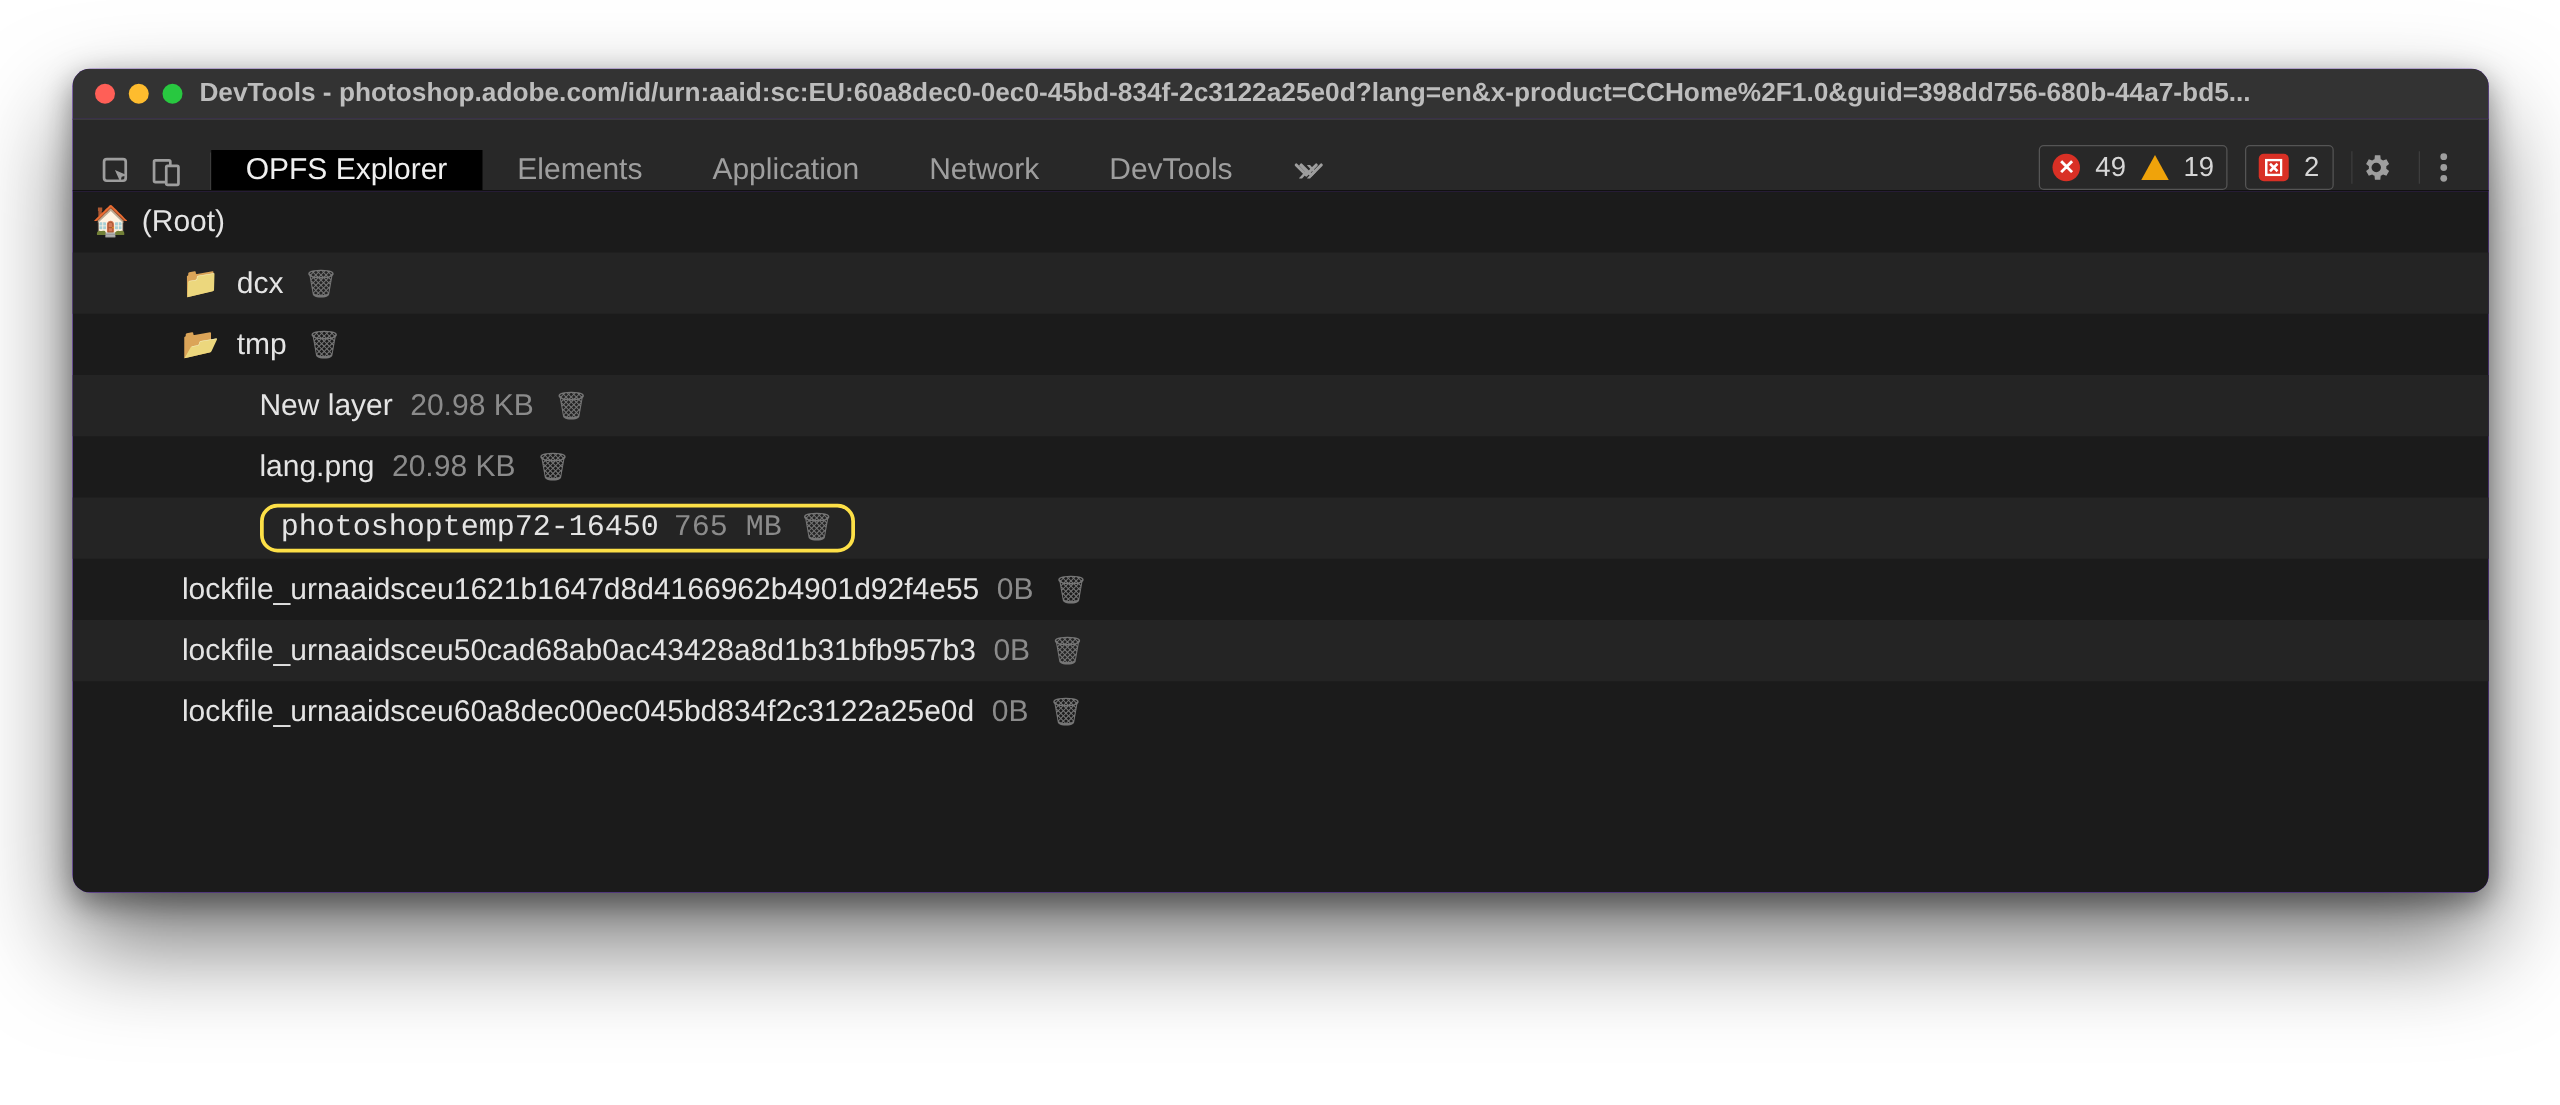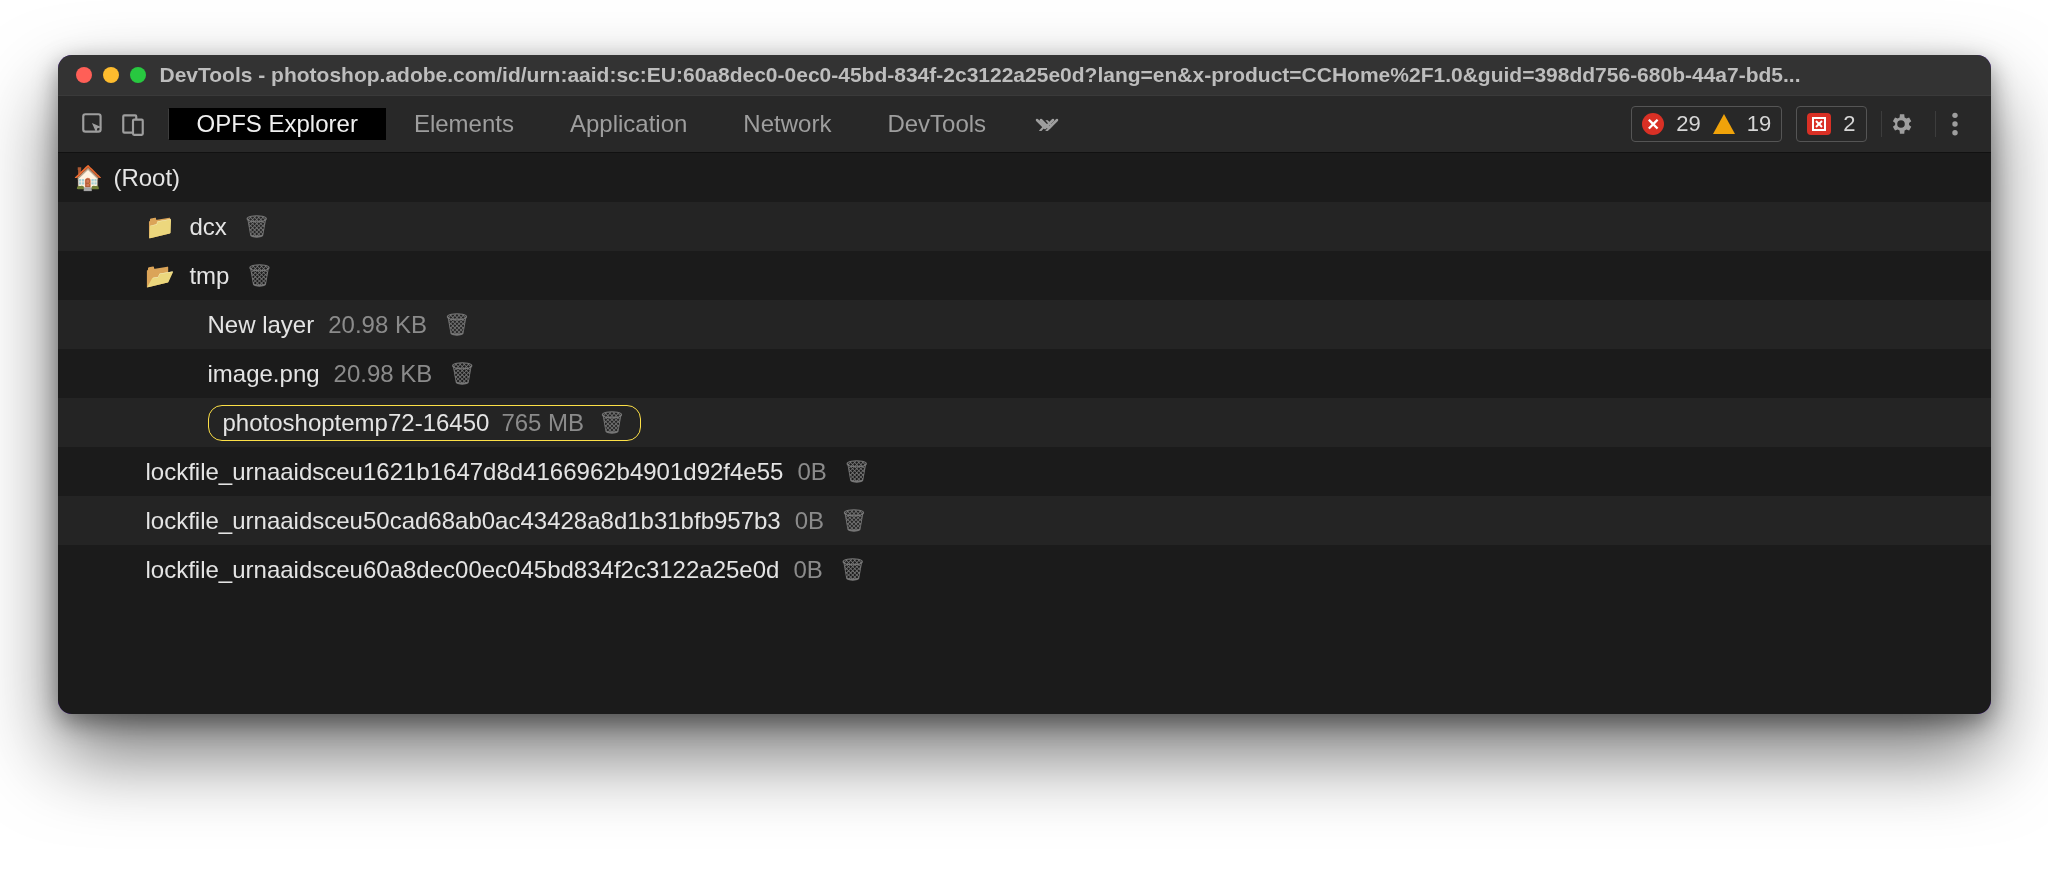--- a/index.html
+++ b/index.html
@@ -48,21 +48,21 @@
     overflow: hidden;
     text-overflow: ellipsis;
   }
   
   .toolbar {
     height: 58px;
     background: #282828;
     border-top: 1px solid #3a3a3a;
     border-bottom: 1px solid #111;
     display: flex;
-    align-items: center;
+    align-items: flex-end;
   }
   .tb-left {
     display: flex;
     align-items: center;
     gap: 10px;
     padding: 0 20px;
     border-right: 1px solid #3d3d3d;
   }
   .square-icon {
     width: 30px; height: 30px;
@@ -122,26 +122,27 @@
     color: #e4e4e4;
     padding: 0 16px;
     gap: 10px;
   }
   .row.stripe { background: #242424; }
   .row .indent { display:inline-block; }
   .size { color: #8b8b8b; margin-left: 4px; }
   .trash { color:#8b8b8b; margin-left:6px; cursor:pointer; font-size:22px; filter: grayscale(100%) brightness(0.85); }
   .folder { margin-right:4px; filter: grayscale(20%) brightness(0.95); }
   .highlight {
-    border: 1px solid #fde047;
+    border: 3px solid #fde047;
     border-radius: 14px;
     padding: 3px 14px 3px 14px;
     display: inline-flex;
     align-items: center;
     gap: 8px;
+    font-family: Liberation Mono, monospace;
   }
   svg { display:block; }
 </style>
 </head>
 <body>
 
 <div class="canvas">
   <div class="window">
 
     <div class="titlebar">
@@ -192,21 +193,21 @@
           </svg>
           <span style="margin-left:-22px;">»</span>
         </div>
       </div>
 
       <div class="spacer"></div>
 
       <div class="tb-right">
         <div class="badge-box">
           <span class="badge-icon bi-err">✕</span>
-          <span>29</span>
+          <span>49</span>
           <span class="bi-warn"></span>
           <span>19</span>
         </div>
         <div class="badge-box">
           <span class="badge-icon bi-iss">
             <svg width="14" height="14" viewBox="0 0 14 14">
                 <rect x="1" y="1" width="12" height="12" fill="none" stroke="#fff" stroke-width="2"></rect>
                 <line x1="4" y1="4" x2="10" y2="10" stroke="#fff" stroke-width="2"></line>
                 <line x1="10" y1="4" x2="4" y2="10" stroke="#fff" stroke-width="2"></line>
               </svg>
@@ -247,21 +248,21 @@
             <span class="trash">🗑</span>
           </div>
           <div class="row stripe">
             <span class="indent" style="width: 124px;"></span>
             <span>New layer</span>
             <span class="size">20.98 KB</span>
             <span class="trash">🗑</span>
           </div>
           <div class="row">
             <span class="indent" style="width: 124px;"></span>
-            <span>image.png</span>
+            <span>lang.png</span>
             <span class="size">20.98 KB</span>
             <span class="trash">🗑</span>
           </div>
           <div class="row stripe">
             <span class="indent" style="width: 124px;"></span>
             <span class="highlight">
               <span>photoshoptemp72-16450</span>
               <span class="size">765 MB</span>
               <span class="trash">🗑</span>
             </span>

